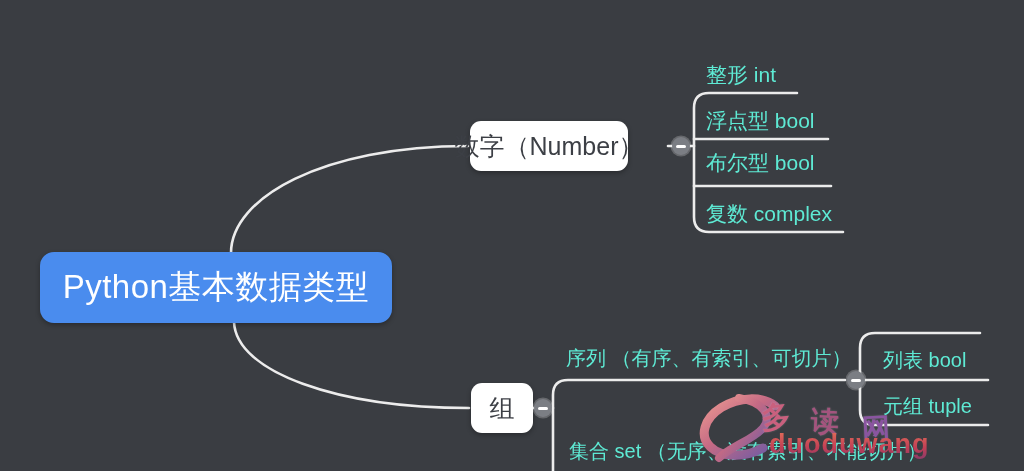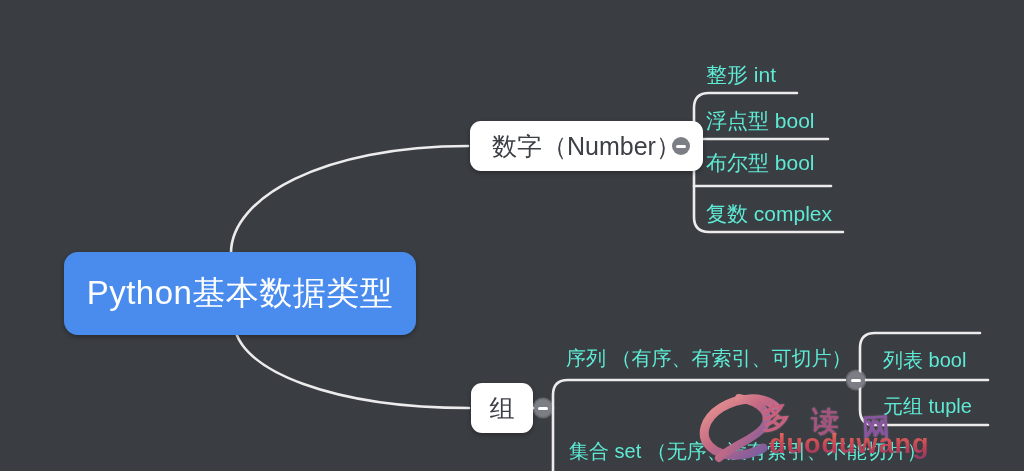--- a/index.html
+++ b/index.html
@@ -9,28 +9,28 @@
     font-family:"Liberation Sans","DejaVu Sans",sans-serif;
   }
   .stage svg.wires { position:absolute; left:0; top:0; }
 
   
   .node {
     position:absolute; display:flex; align-items:center; justify-content:center;
     box-shadow:0 2px 5px rgba(0,0,0,.3); white-space:nowrap;
   }
   .node-root {
-    left:40px; top:252px; width:352px; height:83px;
+    left:40px; top:252px; width:352px; height:71px;
     background:#4a8cee; color:#ffffff; font-size:33px; font-weight:500;
-    border-radius:14px; letter-spacing:.5px;margin-left:24px;
+    border-radius:14px; letter-spacing:.5px;
   }
   .node-white {
     background:#ffffff; color:#3c3f45; font-weight:500; border-radius:11px;
   }
-  .node-number { left:470px; top:121px; width:233px; height:50px; font-size:25px; }
+  .node-number { left:470px; top:121px; width:158px; height:50px; font-size:25px; }
   .node-group  { left:471px; top:383px; width:62px;  height:50px; font-size:25px; }
 
   
   .leaf {
     position:absolute; color:#5eead4; font-weight:400; white-space:nowrap;
     font-size:21px; line-height:1.2;
   }
   .leaf-int     { left:706px; top:62px;  }
   .leaf-float   { left:706px; top:108px; }
   .leaf-bool    { left:706px; top:150px; }

